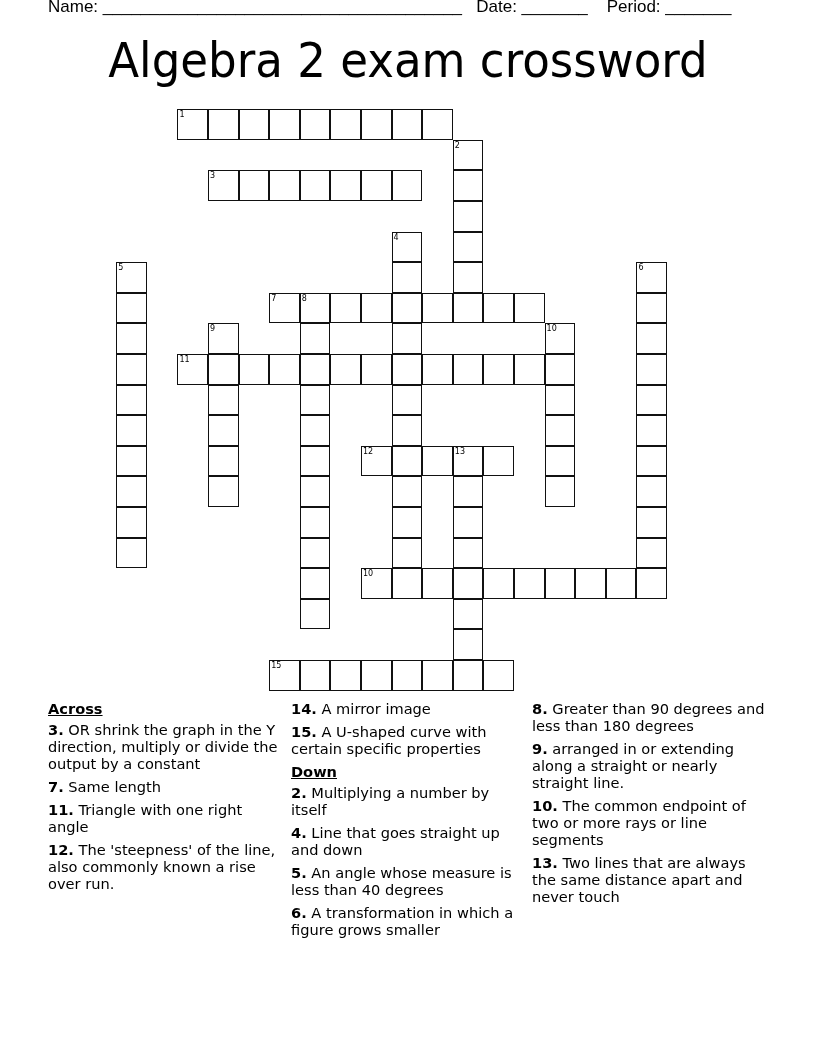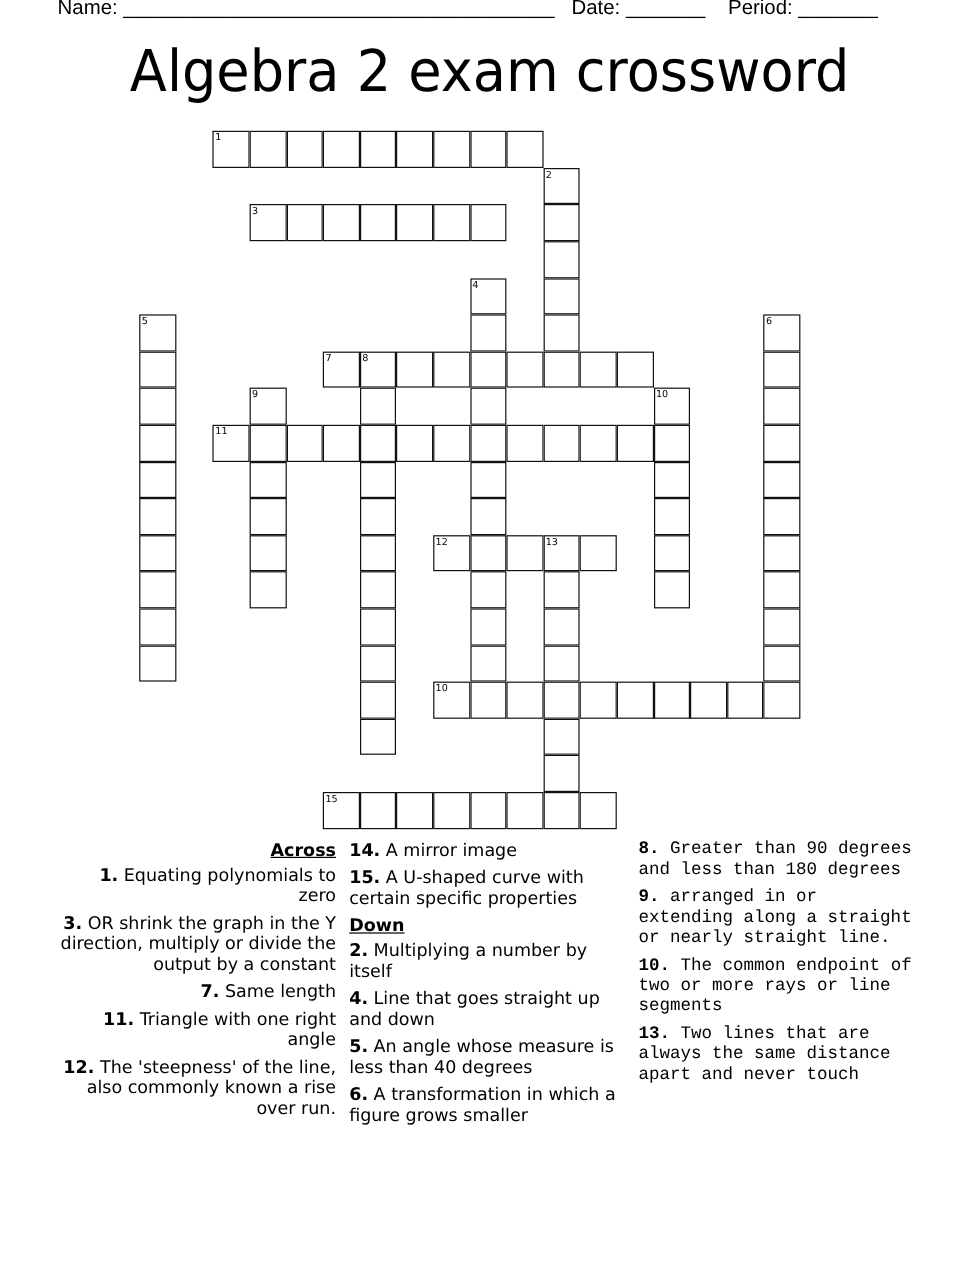--- a/index.html
+++ b/index.html
@@ -4,23 +4,23 @@
 <style>
   html, body { margin: 0; padding: 0; background: #ffffff; }
   body { width: 816px; height: 1056px; position: relative; overflow: hidden; color: #000; }
   .header-line { position: absolute; top: -3px; left: 48px; font-family: "Liberation Sans", sans-serif; font-size: 17px; white-space: pre; }
   .header-line span { margin-right: 0; }
   .title { position: absolute; top: 32px; left: 0; width: 816px; text-align: center; font-family: "DejaVu Sans", sans-serif; font-size: 48px; letter-spacing: 0px; transform: scaleX(0.94); transform-origin: center; }
   .grid { position: absolute; left: 0; top: 0; width: 816px; height: 700px; }
   .cell { position: absolute; width: 30.6px; height: 30.6px; box-sizing: border-box; border: 1.6px solid #111; background: #fff; margin-left: -0.8px; margin-top: -0.8px; }
   .cell .num { position: absolute; top: 0px; left: 1px; font-family: "DejaVu Sans", sans-serif; font-size: 8px; line-height: 9px; color: #000; }
   .clues { position: absolute; top: 700px; font-family: "DejaVu Sans", sans-serif; font-size: 14.6px; line-height: 17px; }
-  .col1 { left: 48px; width: 232px; text-align: right; }
+  .col1 { left: 48px; width: 232px; }
   .col2 { left: 291px; width: 232px; }
-  .col3 { left: 532px; width: 236px; font-family: Liberation Mono, monospace; }
+  .col3 { left: 532px; width: 236px; }
   .clue { margin-bottom: 6px; }
   .clue b { font-weight: bold; }
   .section-head { font-weight: bold; text-decoration: underline; margin-bottom: 4px; margin-top: 0px; }
 </style>
 </head>
 <body>
 
 <div class="header-line"><span>Name: ______________________________________</span>   <span>Date: _______</span>    <span>Period: _______</span></div>
 
 <div class="title">Algebra 2 exam crossword</div>
@@ -171,21 +171,20 @@
     <div class="cell" style="left: 300.6px; top: 660.8px;"></div>
     <div class="cell" style="left: 331.2px; top: 660.8px;"></div>
     <div class="cell" style="left: 361.8px; top: 660.8px;"></div>
     <div class="cell" style="left: 392.4px; top: 660.8px;"></div>
     <div class="cell" style="left: 423px; top: 660.8px;"></div>
     <div class="cell" style="left: 484.2px; top: 660.8px;"></div>
   </div>
 
 <div class="clues col1">
   <div class="section-head">Across</div>
-  <div class="clue"><b>1.</b> <span>Equating polynomials to zero</span></div>
   <div class="clue"><b>3.</b> <span>OR shrink the graph in the Y direction, multiply or divide the output by a constant</span></div>
   <div class="clue"><b>7.</b> <span>Same length</span></div>
   <div class="clue"><b>11.</b> <span>Triangle with one right angle</span></div>
   <div class="clue"><b>12.</b> <span>The 'steepness' of the line, also commonly known a rise over run.</span></div>
 </div>
 
 <div class="clues col2">
   <div class="clue"><b>14.</b> <span>A mirror image</span></div>
   <div class="clue"><b>15.</b> <span>A U-shaped curve with certain specific properties</span></div>
   <div class="section-head">Down</div>

